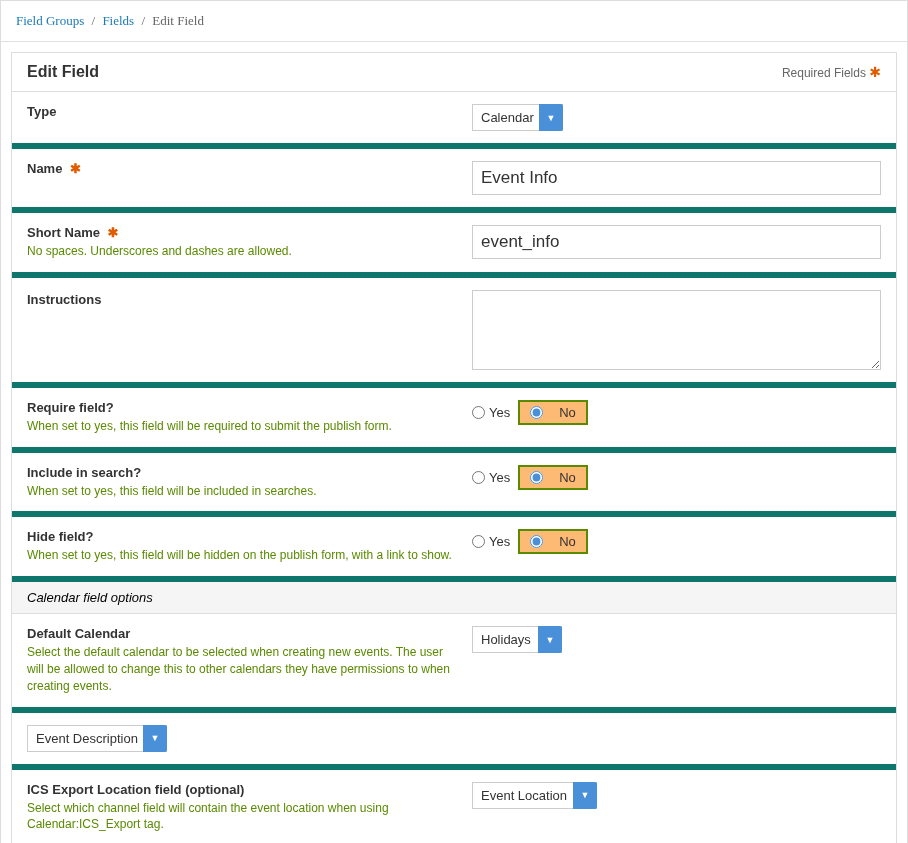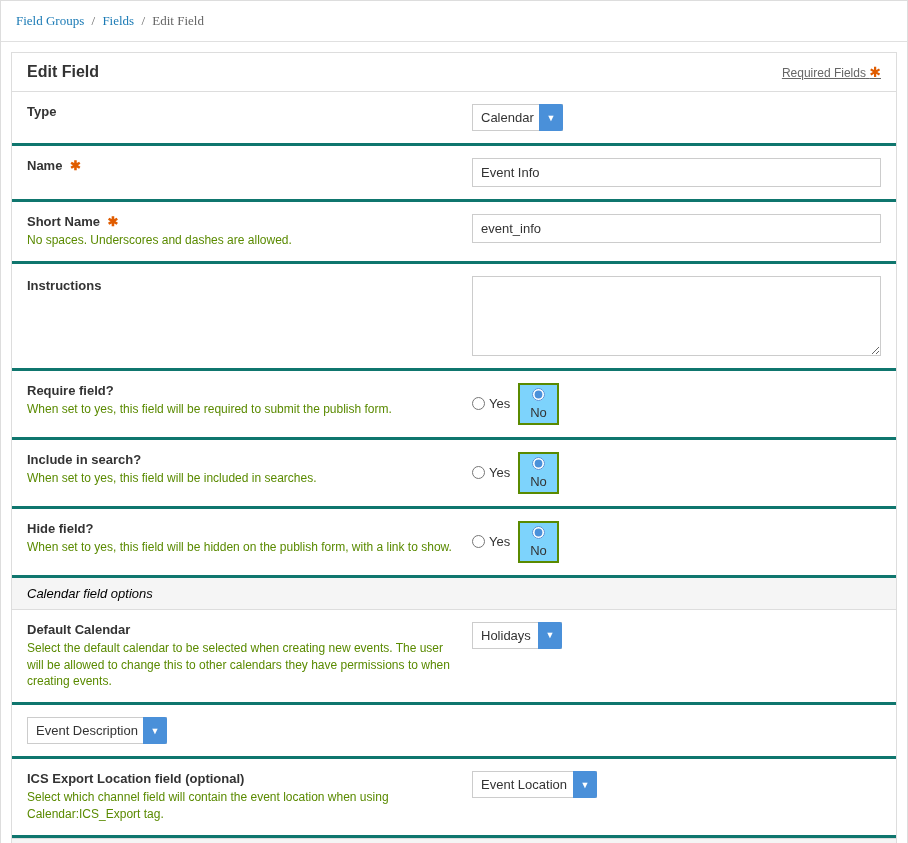--- a/index.html
+++ b/index.html
@@ -45,31 +45,30 @@
       align-items: center;
     }
     .form-header h2 {
       font-size: 16px;
       font-weight: bold;
       color: #333;
     }
     .required-fields-label {
       color: #666;
       font-size: 12px;
-      text-decoration: underline;
     }
     .required-fields-label .asterisk {
       color: #e05c00;
       font-size: 14px;
     }
     .form-row {
       display: flex;
       align-items: flex-start;
       padding: 12px 15px;
-      border-bottom: 3px solid #0f766e;
+      border-bottom: 6px solid #0f766e;
     }
     .form-row.section-header {
       background: #f5f5f5;
       padding: 8px 15px;
       border-bottom: 1px solid #ddd;
     }
     .form-row.section-header .section-title {
       font-size: 13px;
       color: #000000;
       font-style: italic;
@@ -96,21 +95,21 @@
     }
     .field-col {
       flex: 1;
       display: flex;
       align-items: flex-end;
     }
     .field-col input[type="text"] {
       width: 100%;
       border: 1px solid #ccc;
       padding: 6px 8px;
-      font-size: 13px;
+      font-size: 17px;
       color: #333;
       outline: none;
     }
     .field-col textarea {
       width: 100%;
       height: 80px;
       border: 1px solid #ccc;
       padding: 6px 8px;
       font-size: 13px;
       color: #333;
@@ -160,25 +159,24 @@
       align-items: center;
       gap: 4px;
       font-size: 13px;
     }
     .radio-option input[type="radio"] {
       margin: 0;
     }
     .radio-selected {
       display: flex;
       align-items: center;
-      gap: 4px;
+      gap: 16px;
       border: 2px solid #5a8a00;
       padding: 3px 10px;
-      background: #7dd3fc;
-      flex-direction: column;
+      background: #fdba74;
     }
     .radio-selected input[type="radio"] {
       accent-color: #4a90d9;
     }
     .save-button-row {
       background: #f5f5f5;
       padding: 15px;
       display: flex;
       justify-content: center;
       border-top: 1px solid #ddd;

